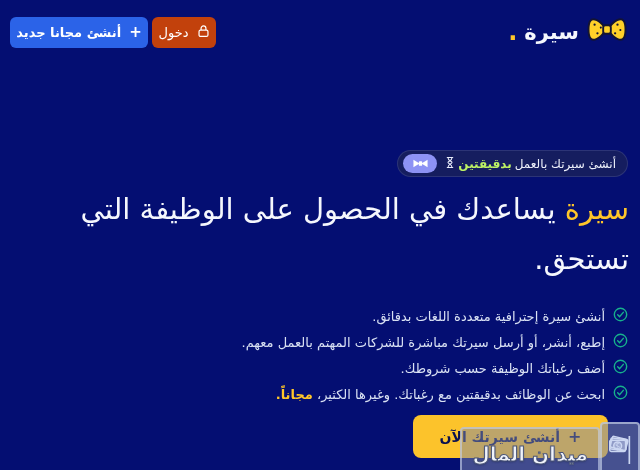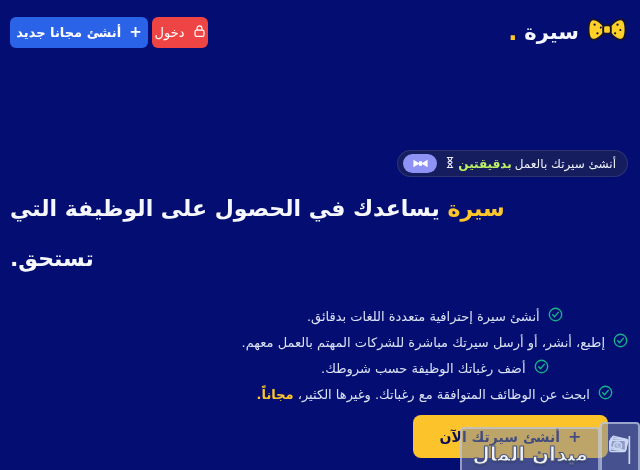--- a/index.html
+++ b/index.html
@@ -10,40 +10,40 @@
   }
   .screen{ position:absolute; inset:0; width:640px; height:470px; background:#040e72; overflow:hidden; }
 
   
   .logo{ position:absolute; top:15px; right:12px; display:flex; align-items:center; gap:7px; }
   .logo-text{ font-size:21px; font-weight:bold; color:#f5f7fd; letter-spacing:.5px; }
   .logo-dot{ font-size:24px; font-weight:bold; color:#ffc629; line-height:10px; }
   .nav-buttons{ position:absolute; top:17px; left:10px; display:flex; gap:4px; height:31px; }
   .btn{ display:flex; align-items:center; justify-content:center; gap:8px; border:none;
         border-radius:6px; cursor:pointer; font-family:inherit; font-size:13px; color:#fff; }
-  .btn-login{ background:#ef4444; width:56px; }
+  .btn-login{ background:#c2410c; width:64px; }
   .btn-signup{ background:#2b63e8; width:138px; font-weight:600; }
   .plus{ font-size:15px; font-weight:600; line-height:1; }
 
   
   .badge{ position:absolute; top:150px; right:12px; height:27px; display:flex; align-items:center;
           gap:8px; background:#151d5f; border:1px solid rgba(150,160,230,.18);
           border-radius:14px; padding:0 11px 0 5px; }
   .badge-text{ font-size:12px; color:#eef1fb; display:flex; align-items:center; gap:3px; white-space:nowrap; }
   .badge-hl{ color:#bef264; font-weight:bold; }
   .badge-chip{ width:34px; height:19px; border-radius:10px; background:#8d92f4;
                display:flex; align-items:center; justify-content:center; }
 
   
-  .hero-title{ position:absolute; top:184px; right:11px; left:10px; text-align:left;
-               font-size:22px; font-weight:bold; line-height:50px; color:#f5f7fd; }
+  .hero-title{ position:absolute; top:184px; right:11px; left:10px; text-align:right;
+               font-size:29px; font-weight:normal; line-height:50px; color:#f5f7fd; }
   .hero-title .hl{ color:#ffc629; }
 
   
-  .features{ position:absolute; top:307px; right:12px; display:flex; flex-direction:column; gap:7px;align-items:center; }
+  .features{ position:absolute; top:307px; right:12px; display:flex; flex-direction:column; gap:7px; }
   .feature{ display:flex; align-items:center; gap:8px; }
   .feature-text{ font-size:13px; color:#d9e1f3; white-space:nowrap; }
   .feature-hl{ color:#ffc629; font-weight:bold; }
 
   
   .cta{ position:absolute; left:413px; top:415px; width:195px; height:43px; background:#fcc32b;
         border:none; border-radius:8px; display:flex; align-items:center; justify-content:center;
         gap:8px; color:#0b1150; font-weight:bold; font-size:14px; font-family:inherit;
         cursor:pointer; z-index:1; }
   .cta .plus{ font-size:16px; }
@@ -152,21 +152,21 @@
       </span>
       <span class="feature-text">أضف رغباتك الوظيفة حسب شروطك.</span>
     </div>
     <div class="feature">
       <span>
         <svg width="15" height="15" viewBox="0 0 16 16" fill="none" stroke="#17b18c" stroke-width="1.5" stroke-linecap="round">
           <circle cx="8" cy="8" r="6.6"></circle>
             <path d="M5,8.2 l2,2.1 l4,-4.6"></path>
         </svg>
       </span>
-      <span class="feature-text"><span>ابحث عن الوظائف المتوافقة مع رغباتك. وغيرها الكثير،</span> <span class="feature-hl">مجاناً.</span></span>
+      <span class="feature-text"><span>ابحث عن الوظائف بدقيقتين مع رغباتك. وغيرها الكثير،</span> <span class="feature-hl">مجاناً.</span></span>
     </div>
   </div>
 
   <button class="cta">
     <span class="plus">+</span>
     <span>أنشئ سيرتك الآن</span>
   </button>
 
   <div class="watermark">
     <div class="wm-icon-box">

